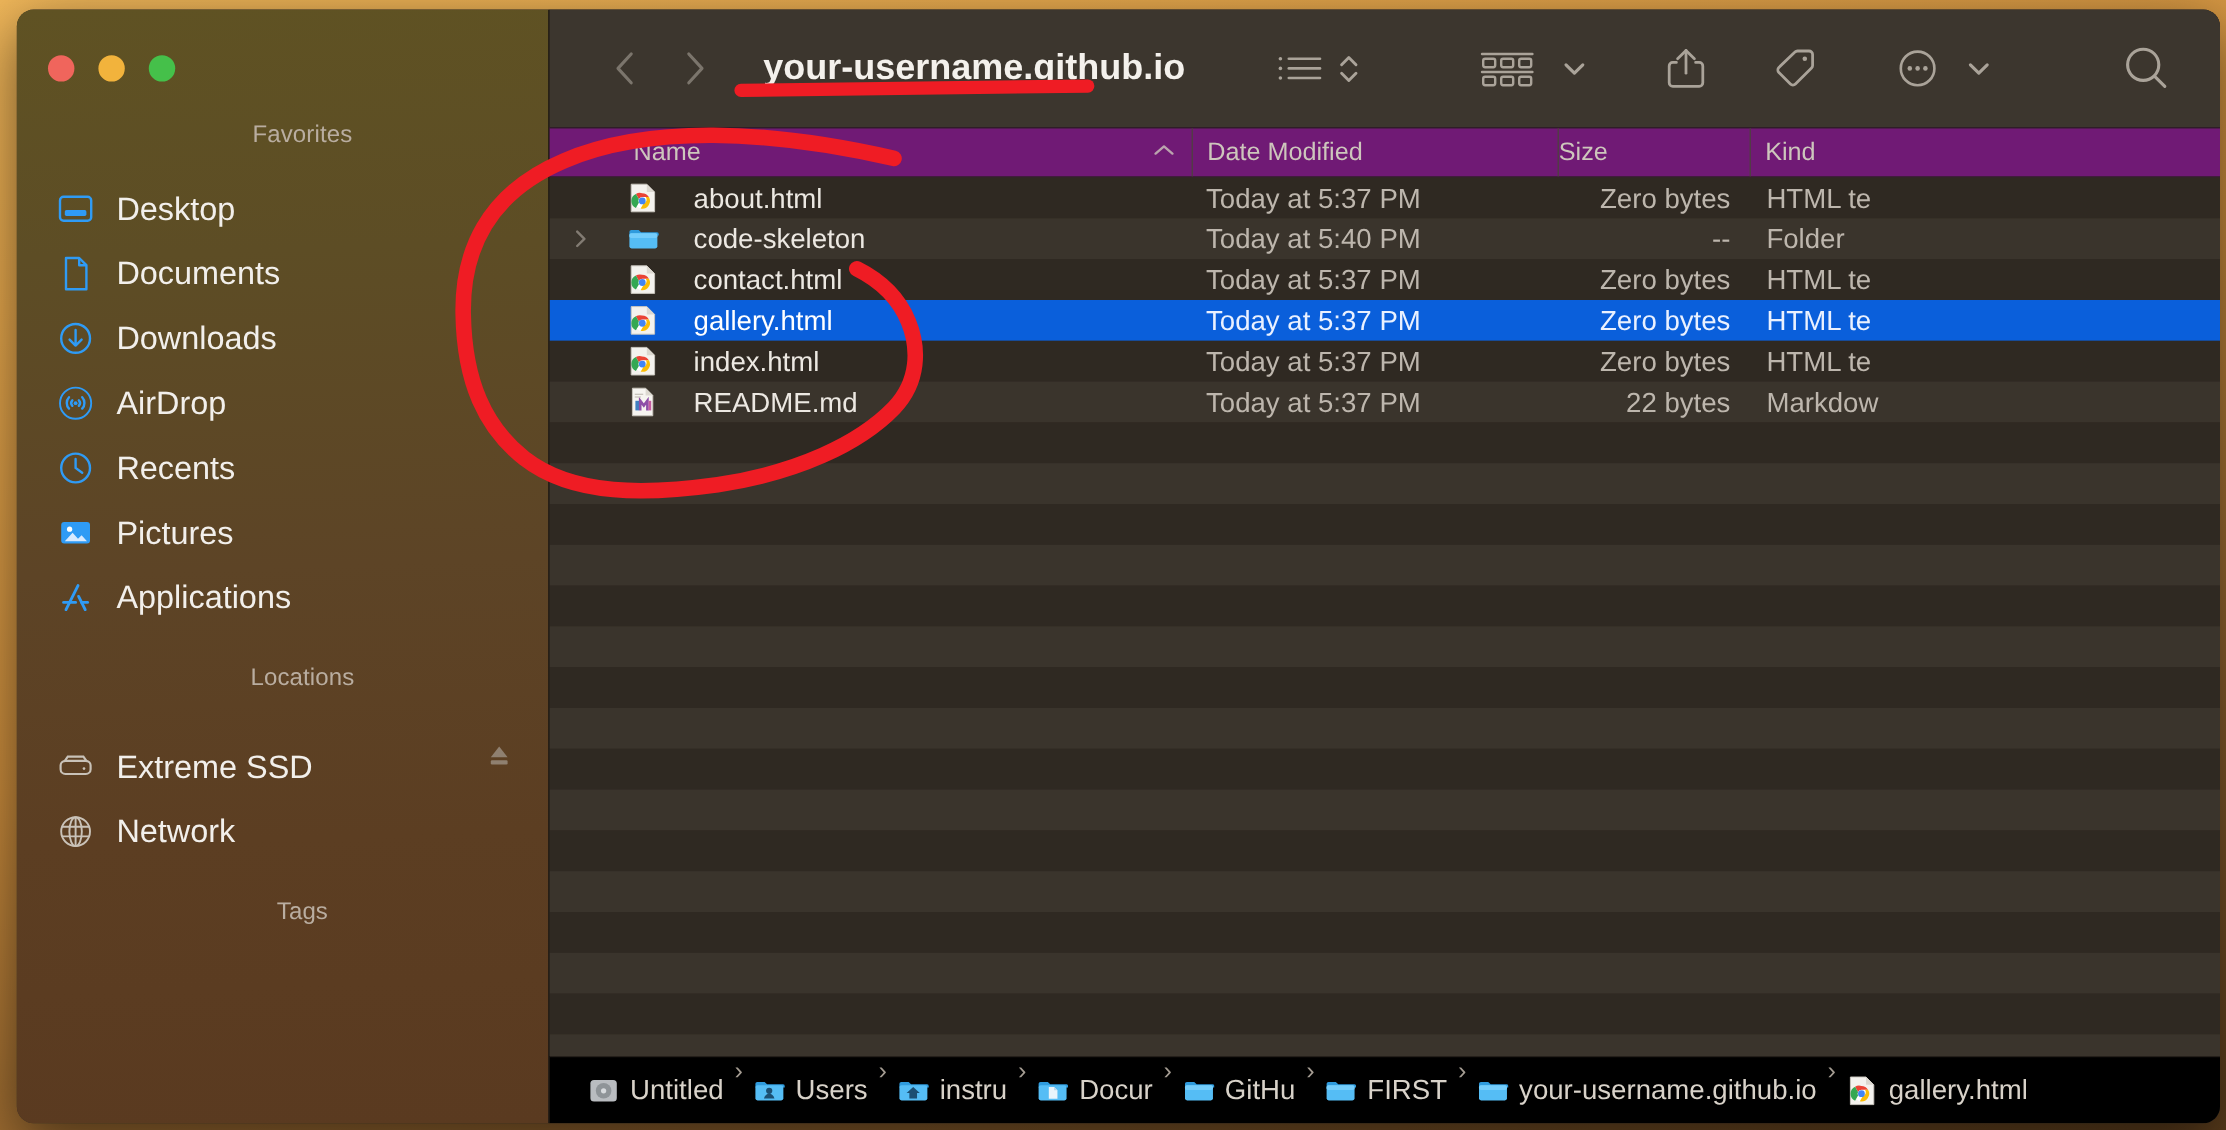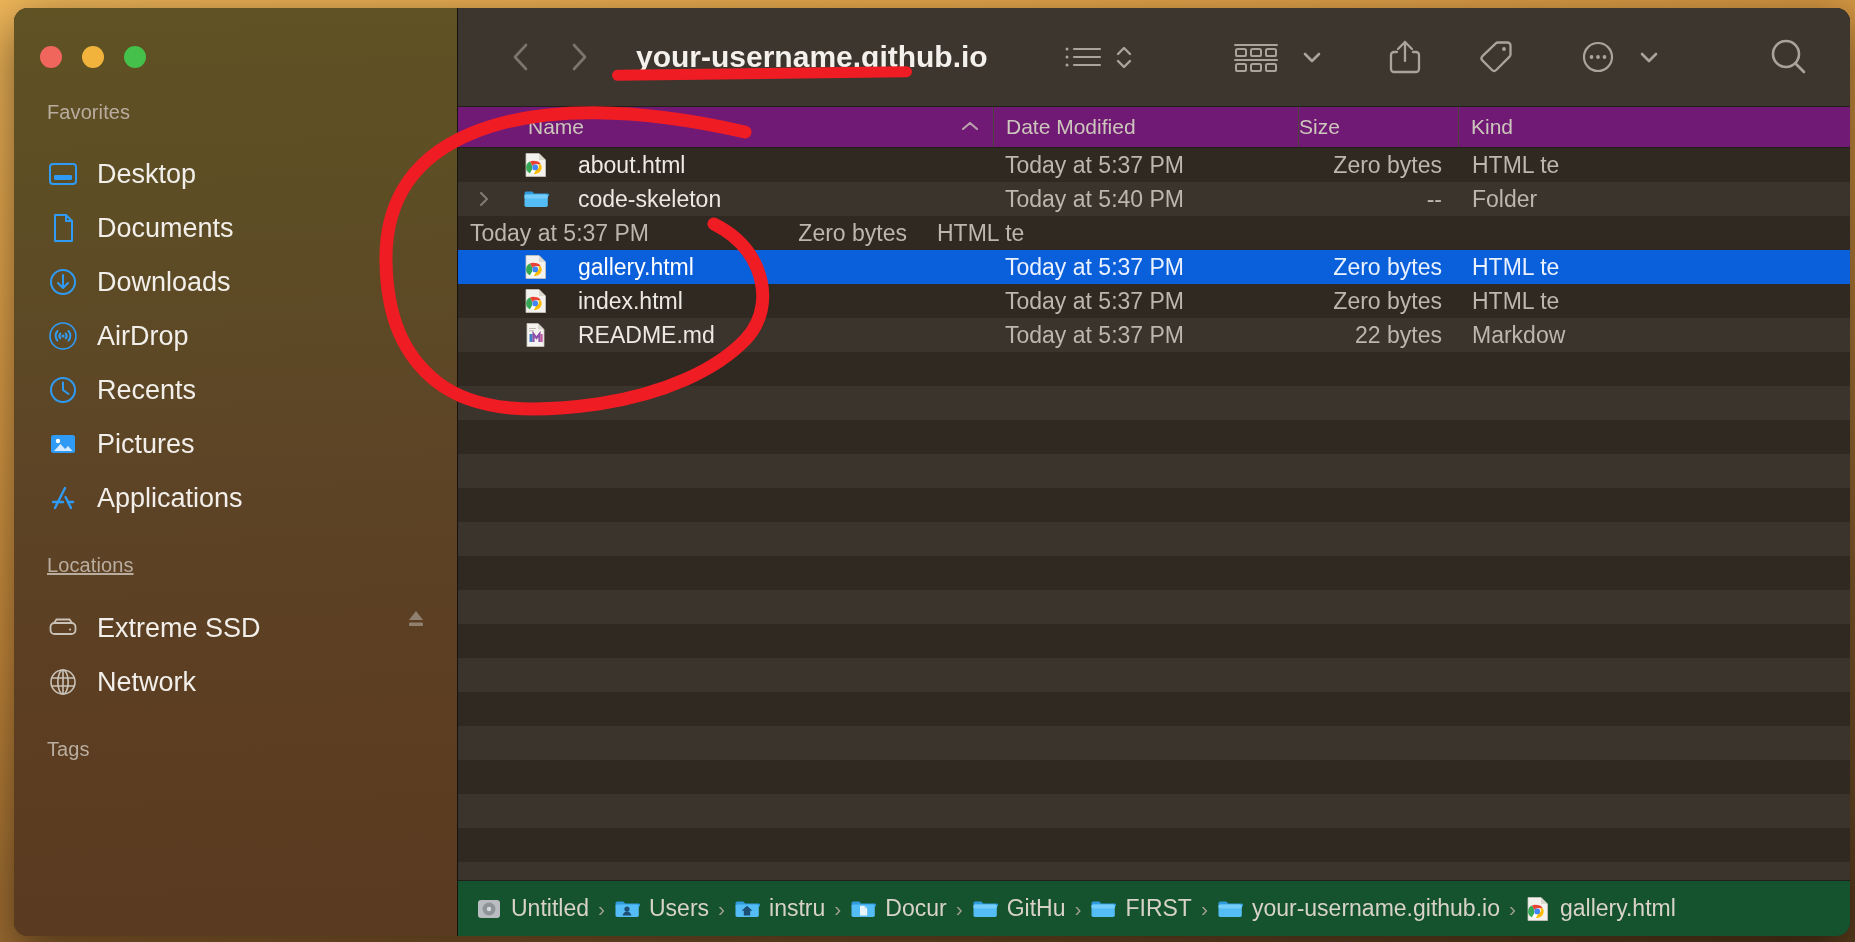--- a/index.html
+++ b/index.html
@@ -48,23 +48,24 @@
   .light.red    { background: #f0655c; }
   .light.yellow { background: #f2b33c; }
   .light.green  { background: #45c04a; }
 
   .sb-section {
     color: #b9ada0;
     font-size: 20px;
     font-weight: 400;
     padding: 0 0 0 33px;
     letter-spacing: .1px;
+    text-align: center;
   }
   #sb-favorites-header { margin-top: 93px; margin-bottom: 12px; }
-  #sb-locations-header { margin-top: 40px; margin-bottom: 13px; text-decoration: underline; }
+  #sb-locations-header { margin-top: 40px; margin-bottom: 24px; }
   #sb-tags-header      { margin-top: 40px; }
 
   .sb-item {
     display: flex; align-items: flex-end;
     height: 54px;
     padding-left: 33px;
     gap: 18px;
     color: #f2efeb;
     font-size: 27px;
     font-weight: 500;
@@ -160,24 +161,24 @@
   .c-kind { flex: 1 1 auto; padding-left: 14px; color:#bdb6ad; }
   .row.selected .c-date, .row.selected .c-size, .row.selected .c-kind { color:#eaf1ff; }
   .disc { width: 24px; flex:0 0 24px; display:flex; align-items:center; justify-content:center; opacity:.55; }
   .fico { width: 26px; height: 26px; flex: 0 0 26px; display:flex; align-items:center; justify-content:center; margin-left: 4px; }
   .fico svg { width: 26px; height: 26px; display:block; }
   .fname { margin-left: 6px; }
 
   
   #pathbar {
     height: 56px; flex: 0 0 56px;
-    background: #14532d;
+    background: #000000;
     border-top: 1px solid #241f1a;
-    display: flex; align-items: center;
-    padding-left: 18px;
+    display: flex; 
+    padding-left: 32px;
     gap: 0;
     font-size: 23px;
     color: #d8d2c9;
     overflow: hidden;
   }
   .crumb { display: flex; align-items: center; gap: 9px; white-space: nowrap; }
   .crumb .cb-ico { width: 26px; height: 26px; flex:0 0 26px; display:flex; align-items:center; justify-content:center; }
   .crumb .cb-ico svg { width: 26px; height: 26px; display:block; }
   .crumb-sep { padding: 0 9px; color:#a49c92; font-size: 21px; }
 
@@ -459,20 +460,35 @@
       <rect x="1.5" y="8.4" width="23.3" height="4" rx="1.5" fill="#74cdfb"></rect>
     </svg>
               </span>
               <span class="fname">code-skeleton</span>
             </div>
             <div class="cell c-date">Today at 5:40 PM</div>
             <div class="cell c-size">--</div>
             <div class="cell c-kind">Folder</div>
           </div>
           <div class="row odd">
+            <div class="cell c-name">
+              <span class="disc"></span>
+              <span class="fico">
+                <svg viewBox="0 0 26 26">
+      <path d="M3 1.5h13l6.5 6.5v16.5H3z" fill="#f4f2ee" stroke="#c9c5bd" stroke-width=".8"></path>
+      <path d="M16 1.5v6.5h6.5z" fill="#dcd8d0"></path>
+      <circle cx="12.2" cy="15.4" r="6.4" fill="#fff"></circle>
+      <path d="M12.2 9a6.4 6.4 0 0 1 5.55 3.2H12.2a3.2 3.2 0 0 0-2.83 1.7L6.9 9.6A6.38 6.38 0 0 1 12.2 9z" fill="#ea4335"></path>
+      <path d="M6.9 9.6l2.47 4.3a3.2 3.2 0 0 0 .02 3.1l-2.5 4.26A6.4 6.4 0 0 1 6.9 9.6z" fill="#34a853"></path>
+      <path d="M17.75 12.2a6.4 6.4 0 0 1-6.87 9.5l2.5-4.3a3.2 3.2 0 0 0 1.72-5.2z" fill="#fbbc05"></path>
+      <circle cx="12.2" cy="15.4" r="2.85" fill="#4285f4"></circle>
+    </svg>
+              </span>
+              <span class="fname">contact.html</span>
+            </div>
             <div class="cell c-date">Today at 5:37 PM</div>
             <div class="cell c-size">Zero bytes</div>
             <div class="cell c-kind">HTML te</div>
           </div>
           <div class="row even selected">
             <div class="cell c-name">
               <span class="disc"></span>
               <span class="fico">
                 <svg viewBox="0 0 26 26">
       <path d="M3 1.5h13l6.5 6.5v16.5H3z" fill="#f4f2ee" stroke="#c9c5bd" stroke-width=".8"></path>

